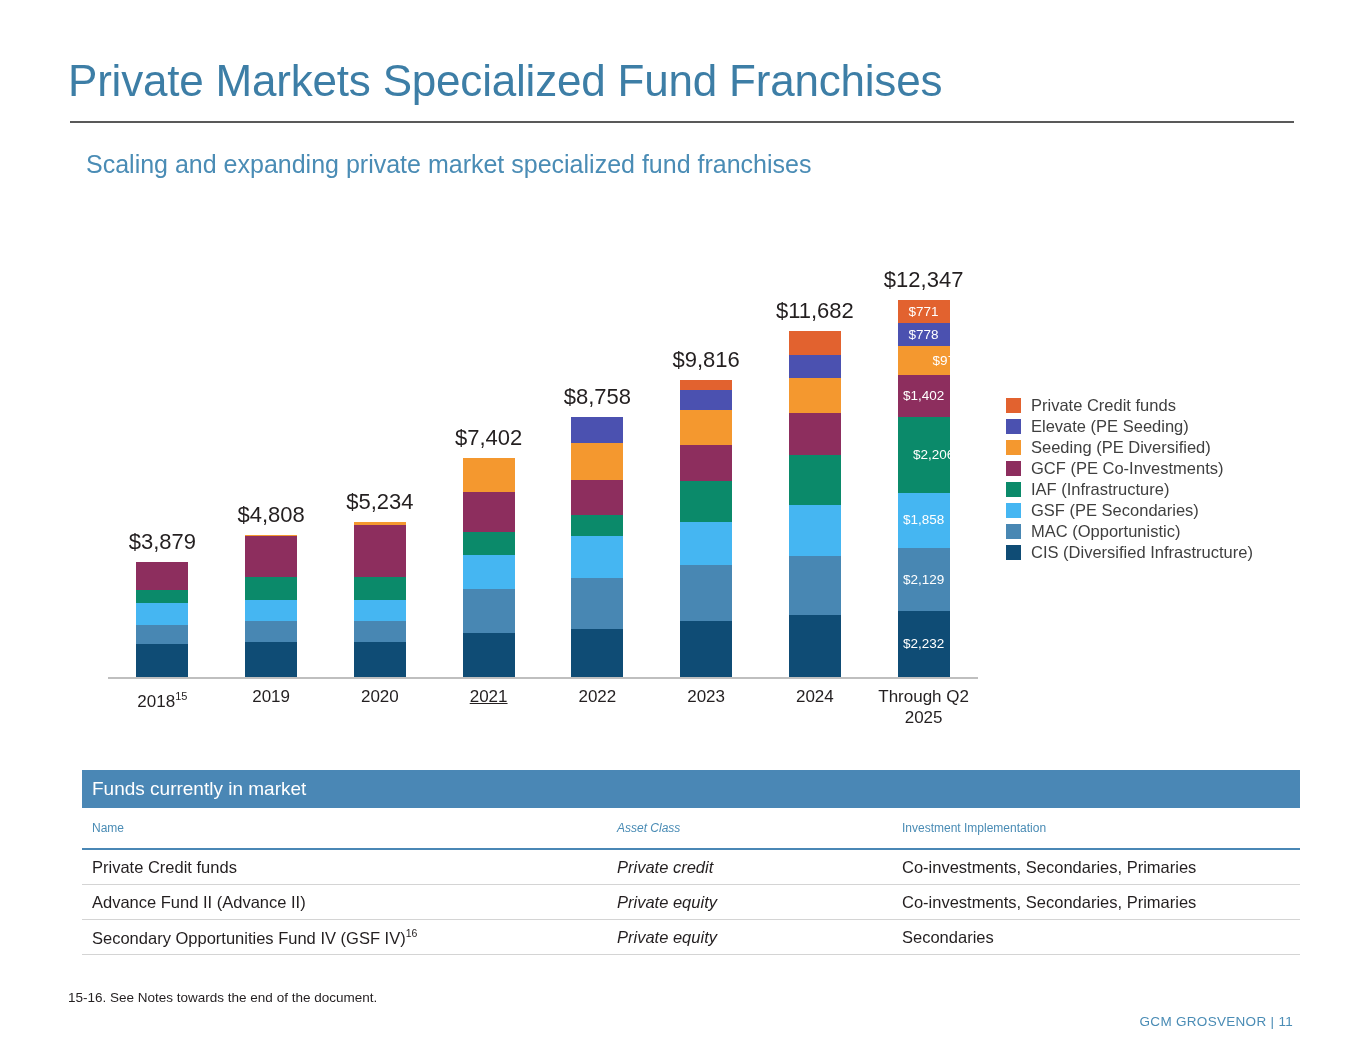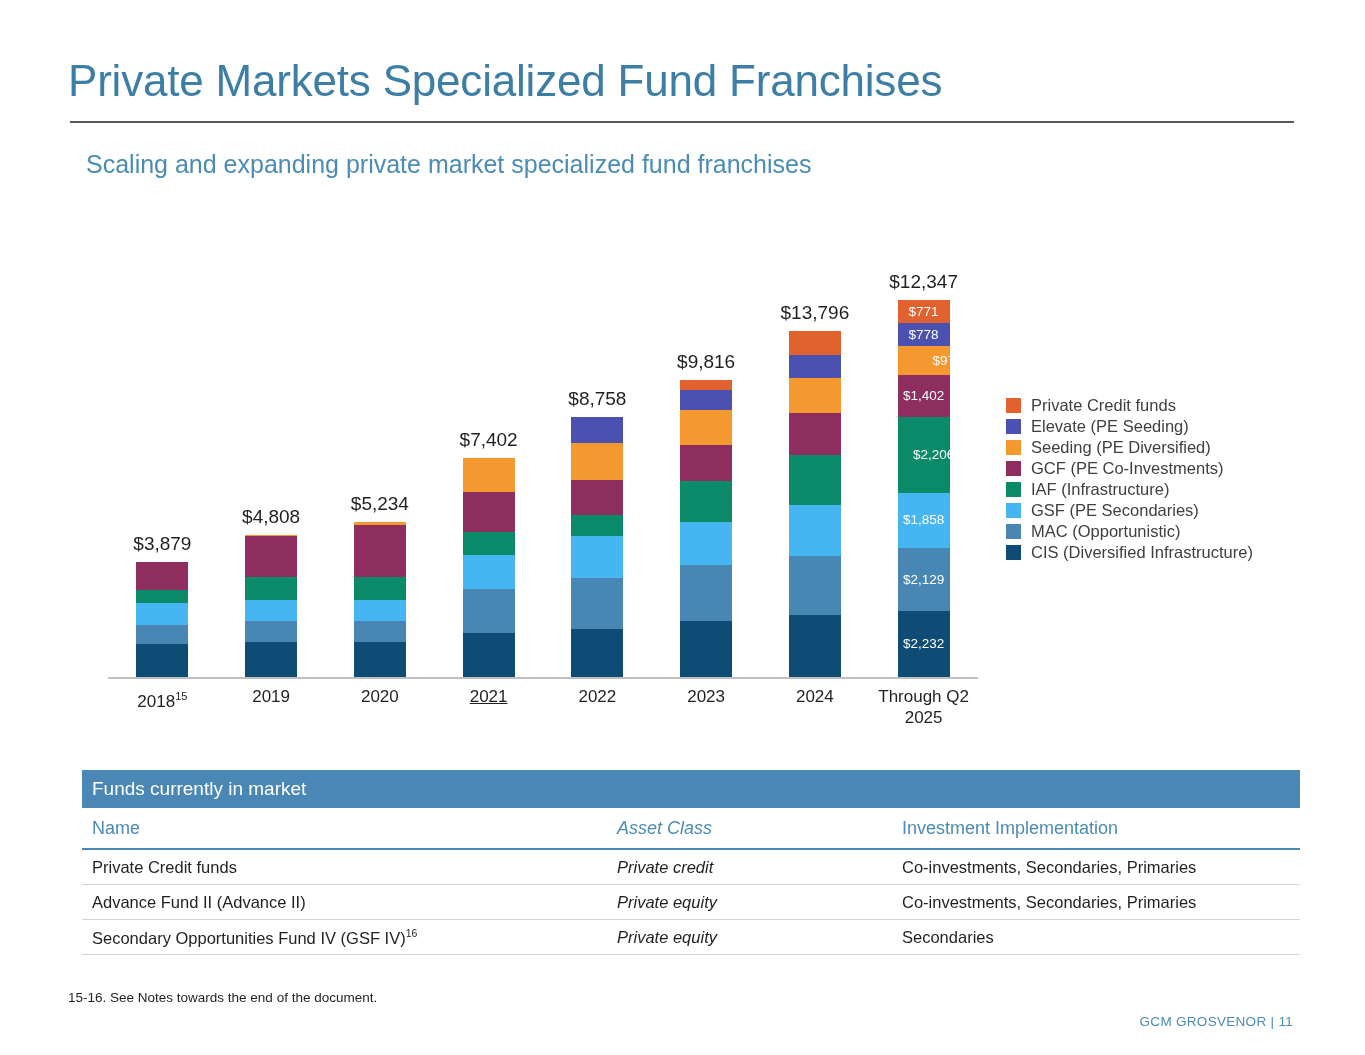--- a/index.html
+++ b/index.html
@@ -40,21 +40,21 @@
   .axis-line {
     position: absolute; left: 108px; top: 677px; width: 870px; height: 2px;
     background: #bfbfbf;
   }
   .bar-group {
     position: absolute; bottom: 0; width: 110px;
     display: flex; flex-direction: column; justify-content: flex-end;
     align-items: center; height: 412px;
   }
   .bar-total {
-    font-size: 19px; color: #231f20; margin-bottom: 7px; white-space: nowrap;
+    font-size: 22px; color: #231f20; margin-bottom: 7px; white-space: nowrap;
   }
   .bar {
     width: 52px; display: flex; flex-direction: column;
   }
   .seg {
     width: 100%; position: relative;
     display: flex; align-items: center; justify-content: center;
   }
   .seg-label {
     font-size: 13.5px; color: #ffffff; line-height: 1; white-space: nowrap;
@@ -81,21 +81,21 @@
   .table-wrap { position: absolute; left: 82px; top: 770px; width: 1218px; }
   .tbl-header {
     background: #4a87b5; color: #ffffff; height: 38px;
     display: flex; align-items: center; padding-left: 10px;
     font-size: 19px; font-weight: 400;
   }
   .tbl-colrow {
     display: flex; align-items: center; height: 42px;
     padding-left: 10px; border-bottom: 2px solid #4a87b5;
   }
-  .tbl-colrow .cell { font-size: 18px; color: #4a8cb5; }
+  .tbl-colrow .cell { font-size: 12px; color: #4a8cb5; }
   .tbl-row {
     display: flex; align-items: center; height: 35px;
     padding-left: 10px; border-bottom: 1px solid #d4d4d4;
   }
   .tbl-row .cell { font-size: 16.5px; color: #231f20; }
   .cell.c1 { width: 525px; flex: none; }
   .cell.c2 { width: 285px; flex: none; font-style: italic; }
   .cell.c3 { flex: 1; }
   .cell sup { font-size: 10.5px; vertical-align: super; }
 
@@ -182,21 +182,21 @@
             <div class="seg" style="background: rgb(75, 81, 176); height: 19.5643px;"></div>
             <div class="seg" style="background: rgb(244, 152, 47); height: 35.5714px;"></div>
             <div class="seg" style="background: rgb(141, 46, 94); height: 35.5714px;"></div>
             <div class="seg" style="background: rgb(11, 138, 106); height: 40.9071px;"></div>
             <div class="seg" style="background: rgb(69, 182, 242); height: 42.9821px;"></div>
             <div class="seg" style="background: rgb(72, 135, 179); height: 56.3214px;"></div>
             <div class="seg" style="background: rgb(15, 76, 117); height: 55.8767px;"></div>
           </div>
         </div>
         <div class="bar-group" style="left: 651.875px;">
-          <div class="bar-total">$13,796</div>
+          <div class="bar-total">$11,682</div>
           <div class="bar">
             <div class="seg" style="background: rgb(226, 98, 47); height: 23.7735px;"></div>
             <div class="seg" style="background: rgb(75, 81, 176); height: 23.1214px;"></div>
             <div class="seg" style="background: rgb(244, 152, 47); height: 35.5714px;"></div>
             <div class="seg" style="background: rgb(141, 46, 94); height: 41.5px;"></div>
             <div class="seg" style="background: rgb(11, 138, 106); height: 50.3928px;"></div>
             <div class="seg" style="background: rgb(69, 182, 242); height: 50.9857px;"></div>
             <div class="seg" style="background: rgb(72, 135, 179); height: 59.2857px;"></div>
             <div class="seg" style="background: rgb(15, 76, 117); height: 61.6571px;"></div>
           </div>

